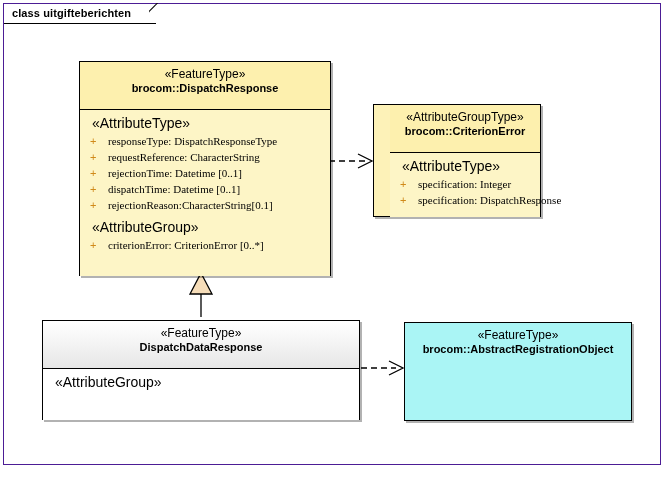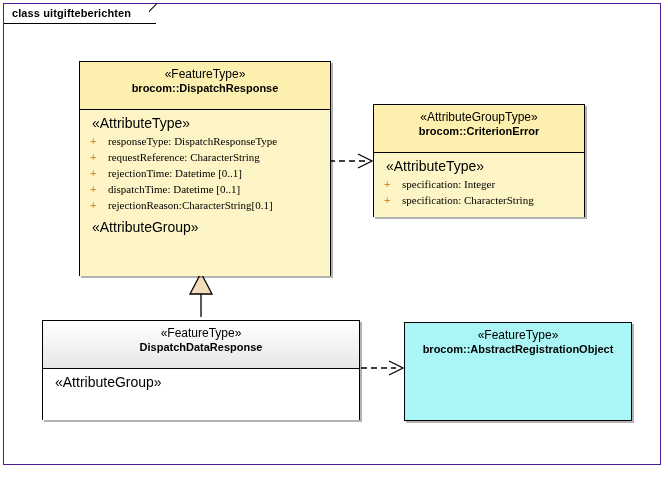--- a/index.html
+++ b/index.html
@@ -135,23 +135,24 @@
     width: 252px;
     height: 215px;
     background: #fdf2b8;
   }
   #class-dispatchresponse .uml-header { background: #fdf0ae; height: 48px; }
   #class-dispatchresponse .uml-compartment { background: #fdf5c6; height: 166px; }
 
   #class-criterionerror {
     left: 369px;
     top: 100px;
-    width: 212px;
+    width: 168px;
     height: 113px;
     background: #fdf2b8;
+    padding-left: 16px;
   }
   #class-criterionerror .uml-header { background: #fdf0ae; height: 48px; }
   #class-criterionerror .uml-compartment { background: #fdf5c6; height: 64px; }
 
   #class-dispatchdataresponse {
     left: 38px;
     top: 316px;
     width: 318px;
     height: 100px;
     background: #f1f1f1;
@@ -235,35 +236,38 @@
         <span class="attr-vis">+</span><span class="attr-text">rejectionTime: Datetime [0..1]</span>
       </div>
       <div class="attr-row">
         <span class="attr-vis">+</span><span class="attr-text">dispatchTime: Datetime [0..1]</span>
       </div>
       <div class="attr-row">
         <span class="attr-vis">+</span><span class="attr-text">rejectionReason:CharacterString[0.1]</span>
       </div>
 
       <div class="group-label" style="padding-top:7px;">«AttributeGroup»</div>
+      <div class="attr-row">
+        <span class="attr-vis">+</span><span class="attr-text">criterionError: CriterionError [0..*]</span>
+      </div>
     </div>
   </div>
 
   <div class="uml-class" id="class-criterionerror">
     <div class="uml-header">
       <div class="stereotype">«AttributeGroupType»</div>
       <div class="class-title">brocom::CriterionError</div>
     </div>
     <div class="uml-compartment">
       <div class="group-label">«AttributeType»</div>
       <div class="attr-row">
         <span class="attr-vis">+</span><span class="attr-text">specification: Integer</span>
       </div>
       <div class="attr-row">
-        <span class="attr-vis">+</span><span class="attr-text">specification: CharacterString</span>
+        <span class="attr-vis">+</span><span class="attr-text">specification: DispatchResponse</span>
       </div>
     </div>
   </div>
 
   <div class="uml-class" id="class-dispatchdataresponse">
     <div class="uml-header">
       <div class="stereotype">«FeatureType»</div>
       <div class="class-title">DispatchDataResponse</div>
     </div>
     <div class="uml-compartment">

